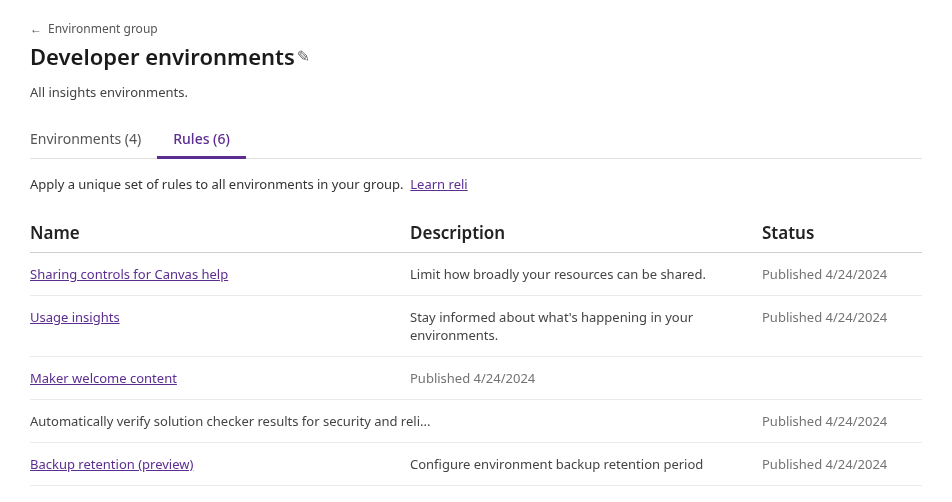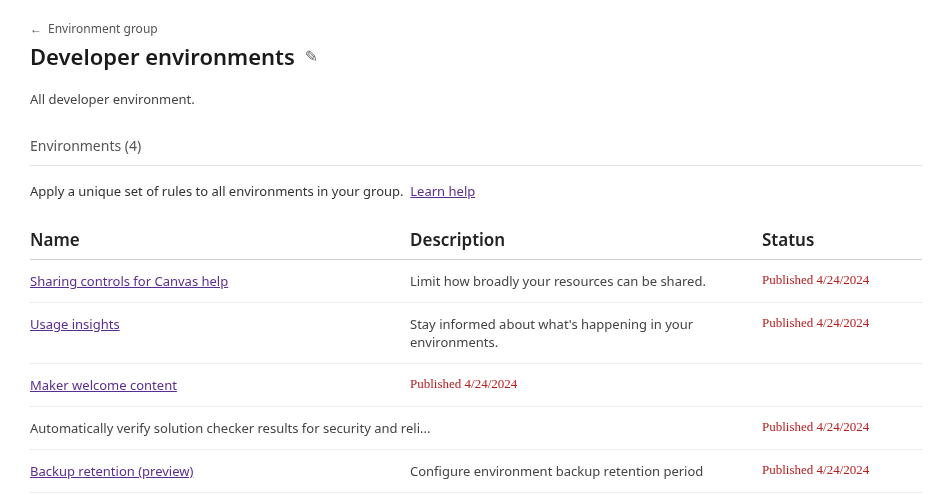--- a/index.html
+++ b/index.html
@@ -23,22 +23,22 @@
       color: #555;
       margin-bottom: 4px;
       display: flex;
       align-items: center;
       gap: 6px;
     }
 
     .page-header {
       display: flex;
       align-items: center;
-      gap: 10px;
-      margin-bottom: 19px;
+      gap: 2px;
+      margin-bottom: 12px;
     }
 
     .page-title {
       font-size: 22px;
       font-weight: 600;
       color: #1a1a1a;
     }
 
     .edit-icon {
       color: #666;
@@ -134,46 +134,46 @@
       text-decoration: underline;
       cursor: pointer;
     }
 
     .table-row .col-description {
       color: #444;
       padding-right: 20px;
     }
 
     .table-row .col-status {
-      color: #b91c1c;
-      font-family: Liberation Serif, serif;
+      color: #737373;
     }
   </style>
 </head>
 <body>
 
 <div class="breadcrumb">
   <span>←</span>
   <span>Environment group</span>
 </div>
 
 <div class="page-header">
   <h1 class="page-title">Developer environments</h1>
   <span class="edit-icon">✎</span>
 </div>
 
-<p class="subtitle">All developer environment.</p>
+<p class="subtitle">All insights environments.</p>
 
 <div class="tabs">
   <div class="tab">Environments (4)</div>
+  <div class="tab active">Rules (6)</div>
 </div>
 
 <p class="info-text">
   <span>Apply a unique set of rules to all environments in your group.</span>
-  &nbsp;<a>Learn help</a>
+  &nbsp;<a>Learn reli</a>
 </p>
 
 <div class="table">
 
   <div class="table-header">
     <div class="col-name">Name</div>
     <div class="col-description">Description</div>
     <div class="col-status">Status</div>
   </div>
 

